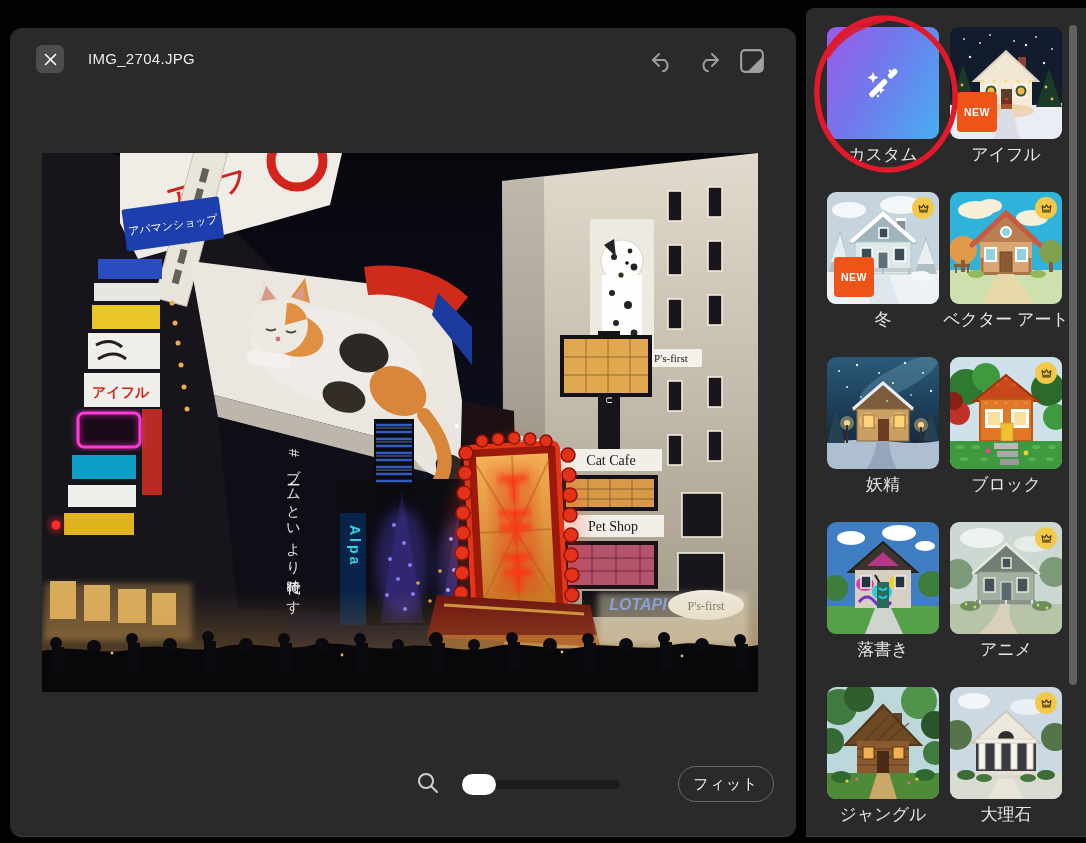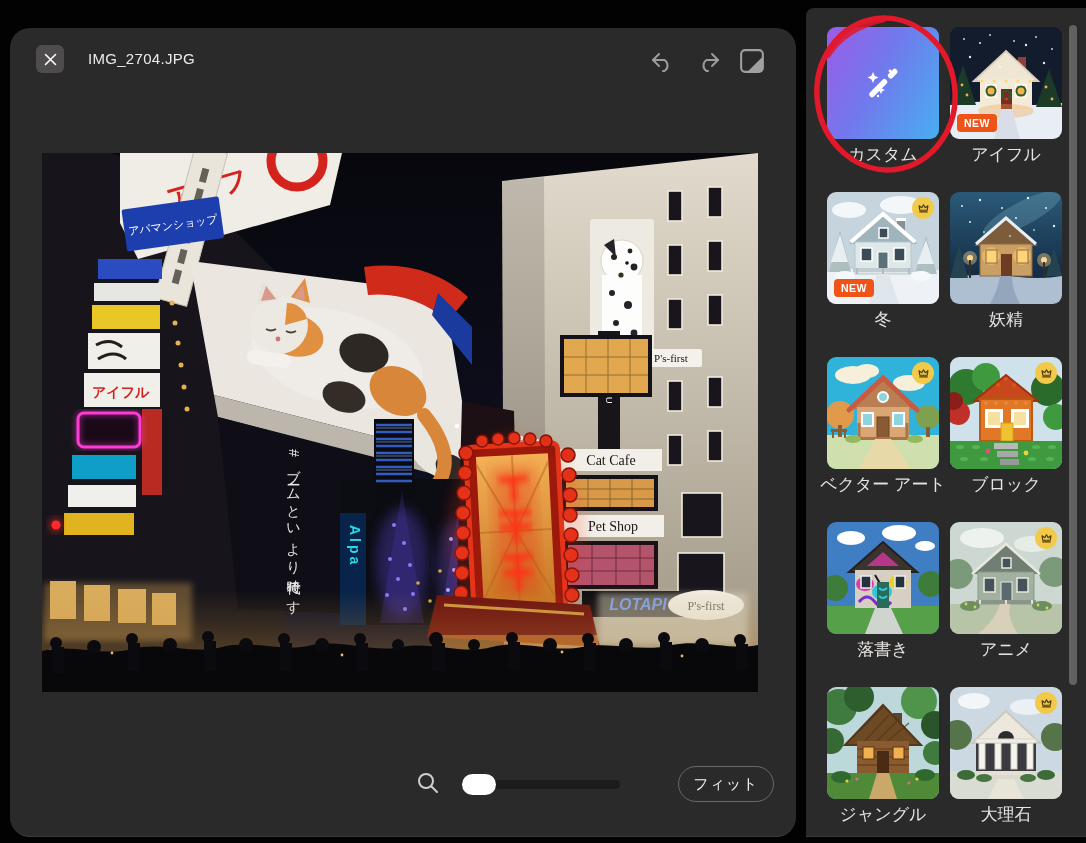--- a/index.html
+++ b/index.html
@@ -1,20 +1,20 @@
 <!DOCTYPE html>
 <html><head>
 <meta charset="utf-8">
 <style>
   html,body{margin:0;padding:0;background:#000;}
   .stage{position:relative;width:1086px;height:843px;background:#020202;overflow:hidden;
          font-family:"Liberation Sans","DejaVu Sans",sans-serif;}
   
   .editor{position:absolute;left:10px;top:28px;width:786px;height:809px;background:#2b2a2a;
-          border-radius:20px;border-bottom:1px solid #3d3c3c;box-sizing:border-box;}
+          border-radius:12px;border-bottom:1px solid #3d3c3c;box-sizing:border-box;}
   .close-btn{position:absolute;left:26px;top:17px;width:28px;height:28px;background:#4e4c4c;
              border:none;border-radius:6px;display:flex;align-items:center;justify-content:center;cursor:pointer;}
   .filename{position:absolute;left:78px;top:22px;font-size:15px;color:#ebebeb;letter-spacing:.3px;}
   .hdr-icon{position:absolute;top:20px;width:28px;height:28px;background:none;border:none;padding:0;cursor:pointer;}
   .photo-wrap{position:absolute;left:32px;top:125px;width:716px;height:539px;background:#06060c;}
   
   .magnifier{position:absolute;left:405px;top:742px;width:26px;height:26px;}
   .slider-track{position:absolute;left:458px;top:752px;width:152px;height:9px;background:#1d1c1c;border-radius:5px;cursor:pointer;}
   .slider-thumb{position:absolute;left:452px;top:746px;width:34px;height:21px;background:#fff;border-radius:11px;cursor:grab;}
   .fit-btn{position:absolute;left:668px;top:738px;width:96px;height:36px;border-radius:18px;
@@ -24,21 +24,21 @@
   .sidebar{position:absolute;left:806px;top:8px;width:280px;height:829px;background:#2b2a2a;
            border-radius:8px 0 0 0;border-bottom:1px solid #3d3c3c;box-sizing:border-box;overflow:hidden;}
   .styles-grid{position:absolute;left:21px;top:19px;width:235px;display:grid;
                grid-template-columns:112px 112px;column-gap:11px;row-gap:26px;}
   .tile{width:112px;cursor:pointer;}
   .thumb{position:relative;width:112px;height:112px;border-radius:9px;overflow:hidden;background:#1a1a1a;}
   .thumb svg{display:block;}
   .tile-label{height:27px;display:flex;align-items:flex-end;justify-content:center;
               color:#e6e3e0;font-size:17px;white-space:nowrap;}
   .badge-new{position:absolute;left:7px;bottom:7px;background:#ee5418;color:#fff;font-size:10.5px;
-             font-weight:bold;letter-spacing:.5px;padding:4px 7px;border-radius:4px;line-height:1;}
+             font-weight:bold;letter-spacing:.5px;padding:15px 7px;border-radius:4px;line-height:1;}
   .badge-crown{position:absolute;top:5px;right:5px;width:22px;height:22px;border-radius:50%;
                background:#f3c94a;display:flex;align-items:center;justify-content:center;}
   .custom-grad{width:112px;height:112px;display:flex;align-items:center;justify-content:center;
                background:linear-gradient(118deg,#9b5ce9 0%,#7179ec 45%,#48aef2 100%);}
   .annotation-svg{position:absolute;left:0;top:0;pointer-events:none;z-index:6;}
   .scroll-thumb{position:absolute;left:263px;top:17px;width:8px;height:660px;background:#616161;border-radius:4px;cursor:grab;}
 </style>
 </head>
 <body>
 
@@ -499,69 +499,20 @@
               <path d="M5.5 16 H16.5" stroke="#4a3a08" stroke-width="1.7" stroke-linecap="round"></path>
             </svg>
           </span>
         </div>
         <div class="tile-label">冬</div>
       </div>
 
       <div class="tile">
         <div class="thumb">
           <svg width="112" height="112" viewBox="0 0 112 112">
-            <defs>
-                <linearGradient id="fsky" x1="0" y1="0" x2="0" y2="1">
-                  <stop offset="0" stop-color="#2a5a78"></stop>
-                  <stop offset="1" stop-color="#0d1c33"></stop>
-                </linearGradient>
-              </defs>
-            <rect width="112" height="112" fill="url(#fsky)"></rect>
-            <ellipse cx="72" cy="22" rx="44" ry="12" fill="#7ab0c8" opacity=".3" transform="rotate(-28 72 22)"></ellipse>
-            <g fill="#fff" opacity=".9">
-                <circle cx="12" cy="14" r="1"></circle>
-                <circle cx="30" cy="8" r="1.2"></circle>
-                <circle cx="52" cy="16" r="1"></circle>
-                <circle cx="78" cy="6" r="1.2"></circle>
-                <circle cx="96" cy="16" r="1"></circle>
-                <circle cx="104" cy="34" r="1.2"></circle>
-                <circle cx="20" cy="30" r="1"></circle>
-                <circle cx="66" cy="26" r="1"></circle>
-              </g>
-            <path d="M0,86 Q30,80 60,84 T112,84 L112,112 L0,112 Z" fill="#aebfd2"></path>
-            <polygon points="0,86 9,52 18,86" fill="#24424f"></polygon>
-              <polygon points="96,84 104,54 112,84" fill="#24424f"></polygon>
-            <polygon points="24,54 56,26 88,54" fill="#7c5c3a"></polygon>
-            <path d="M26,52 L56,26 L86,52" fill="none" stroke="#e8eef4" stroke-width="3"></path>
-            <rect x="30" y="52" width="52" height="32" fill="#c99f63" stroke="#8a6a44"></rect>
-            <circle cx="41" cy="64" r="9" fill="#ffc86a" opacity=".55"></circle>
-            <circle cx="72" cy="64" r="9" fill="#ffc86a" opacity=".55"></circle>
-            <rect x="36" y="58" width="11" height="13" fill="#ffd478" stroke="#8a6a44"></rect>
-            <rect x="67" y="58" width="11" height="13" fill="#ffd478" stroke="#8a6a44"></rect>
-            <rect x="51" y="62" width="11" height="22" fill="#6e3c22"></rect>
-            <circle cx="20" cy="66" r="3" fill="#ffd88a"></circle>
-              <circle cx="20" cy="66" r="7" fill="#ffd88a" opacity=".4"></circle>
-              <rect x="19" y="68" width="2" height="18" fill="#3a2e20"></rect>
-            <circle cx="94" cy="68" r="3" fill="#ffd88a"></circle>
-              <circle cx="94" cy="68" r="7" fill="#ffd88a" opacity=".4"></circle>
-              <rect x="93" y="70" width="2" height="16" fill="#3a2e20"></rect>
-            <path d="M50,84 Q48,98 40,112 L70,112 Q62,98 62,84 Z" fill="#93a6bc"></path>
-            <g fill="#9ae8d8" opacity=".9">
-                <circle cx="34" cy="40" r="1"></circle>
-                <circle cx="84" cy="38" r="1"></circle>
-                <circle cx="60" cy="44" r="1"></circle>
-              </g>
-          </svg>
-        </div>
-        <div class="tile-label">妖精</div>
-      </div>
-
-      <div class="tile">
-        <div class="thumb">
-          <svg width="112" height="112" viewBox="0 0 112 112">
             <rect width="112" height="112" fill="#2fb3da"></rect>
             <g fill="#f6efda">
                 <ellipse cx="26" cy="18" rx="18" ry="9"></ellipse>
                 <ellipse cx="40" cy="14" rx="12" ry="7"></ellipse>
                 <ellipse cx="82" cy="26" rx="16" ry="8"></ellipse>
               </g>
             <rect y="78" width="112" height="34" fill="#cfe0ae"></rect>
             <circle cx="13" cy="58" r="14" fill="#e09a4a"></circle>
               <rect x="11" y="68" width="4" height="12" fill="#8a5c34"></rect>
             <circle cx="101" cy="60" r="12" fill="#7fa04e"></circle>
@@ -587,20 +538,69 @@
               <path d="M5.5 16 H16.5" stroke="#4a3a08" stroke-width="1.7" stroke-linecap="round"></path>
             </svg>
           </span>
         </div>
         <div class="tile-label">ベクター アート</div>
       </div>
 
       <div class="tile">
         <div class="thumb">
           <svg width="112" height="112" viewBox="0 0 112 112">
+            <defs>
+                <linearGradient id="fsky" x1="0" y1="0" x2="0" y2="1">
+                  <stop offset="0" stop-color="#2a5a78"></stop>
+                  <stop offset="1" stop-color="#0d1c33"></stop>
+                </linearGradient>
+              </defs>
+            <rect width="112" height="112" fill="url(#fsky)"></rect>
+            <ellipse cx="72" cy="22" rx="44" ry="12" fill="#7ab0c8" opacity=".3" transform="rotate(-28 72 22)"></ellipse>
+            <g fill="#fff" opacity=".9">
+                <circle cx="12" cy="14" r="1"></circle>
+                <circle cx="30" cy="8" r="1.2"></circle>
+                <circle cx="52" cy="16" r="1"></circle>
+                <circle cx="78" cy="6" r="1.2"></circle>
+                <circle cx="96" cy="16" r="1"></circle>
+                <circle cx="104" cy="34" r="1.2"></circle>
+                <circle cx="20" cy="30" r="1"></circle>
+                <circle cx="66" cy="26" r="1"></circle>
+              </g>
+            <path d="M0,86 Q30,80 60,84 T112,84 L112,112 L0,112 Z" fill="#aebfd2"></path>
+            <polygon points="0,86 9,52 18,86" fill="#24424f"></polygon>
+              <polygon points="96,84 104,54 112,84" fill="#24424f"></polygon>
+            <polygon points="24,54 56,26 88,54" fill="#7c5c3a"></polygon>
+            <path d="M26,52 L56,26 L86,52" fill="none" stroke="#e8eef4" stroke-width="3"></path>
+            <rect x="30" y="52" width="52" height="32" fill="#c99f63" stroke="#8a6a44"></rect>
+            <circle cx="41" cy="64" r="9" fill="#ffc86a" opacity=".55"></circle>
+            <circle cx="72" cy="64" r="9" fill="#ffc86a" opacity=".55"></circle>
+            <rect x="36" y="58" width="11" height="13" fill="#ffd478" stroke="#8a6a44"></rect>
+            <rect x="67" y="58" width="11" height="13" fill="#ffd478" stroke="#8a6a44"></rect>
+            <rect x="51" y="62" width="11" height="22" fill="#6e3c22"></rect>
+            <circle cx="20" cy="66" r="3" fill="#ffd88a"></circle>
+              <circle cx="20" cy="66" r="7" fill="#ffd88a" opacity=".4"></circle>
+              <rect x="19" y="68" width="2" height="18" fill="#3a2e20"></rect>
+            <circle cx="94" cy="68" r="3" fill="#ffd88a"></circle>
+              <circle cx="94" cy="68" r="7" fill="#ffd88a" opacity=".4"></circle>
+              <rect x="93" y="70" width="2" height="16" fill="#3a2e20"></rect>
+            <path d="M50,84 Q48,98 40,112 L70,112 Q62,98 62,84 Z" fill="#93a6bc"></path>
+            <g fill="#9ae8d8" opacity=".9">
+                <circle cx="34" cy="40" r="1"></circle>
+                <circle cx="84" cy="38" r="1"></circle>
+                <circle cx="60" cy="44" r="1"></circle>
+              </g>
+          </svg>
+        </div>
+        <div class="tile-label">妖精</div>
+      </div>
+
+      <div class="tile">
+        <div class="thumb">
+          <svg width="112" height="112" viewBox="0 0 112 112">
             <rect width="112" height="112" fill="#cfe2ec"></rect>
             <circle cx="16" cy="30" r="18" fill="#2e7a30"></circle>
               <circle cx="36" cy="20" r="14" fill="#3f9a3f"></circle>
               <circle cx="98" cy="32" r="17" fill="#2a6a2a"></circle>
               <circle cx="106" cy="60" r="13" fill="#3f9a3f"></circle>
             <circle cx="8" cy="56" r="12" fill="#c03028"></circle>
               <circle cx="4" cy="44" r="9" fill="#8a1f1a"></circle>
             <polygon points="24,44 56,18 88,44" fill="#c8481c" stroke="#a03210" stroke-width="2"></polygon>
             <g fill="#d8581f">
                 <circle cx="48" cy="28" r="2"></circle>

